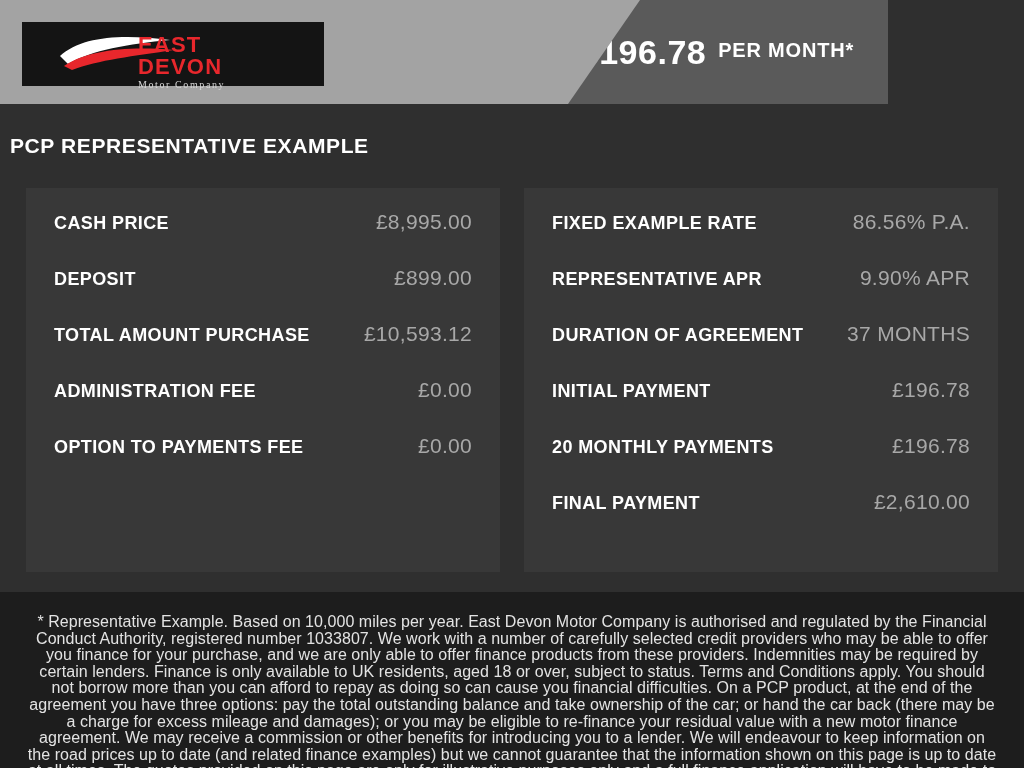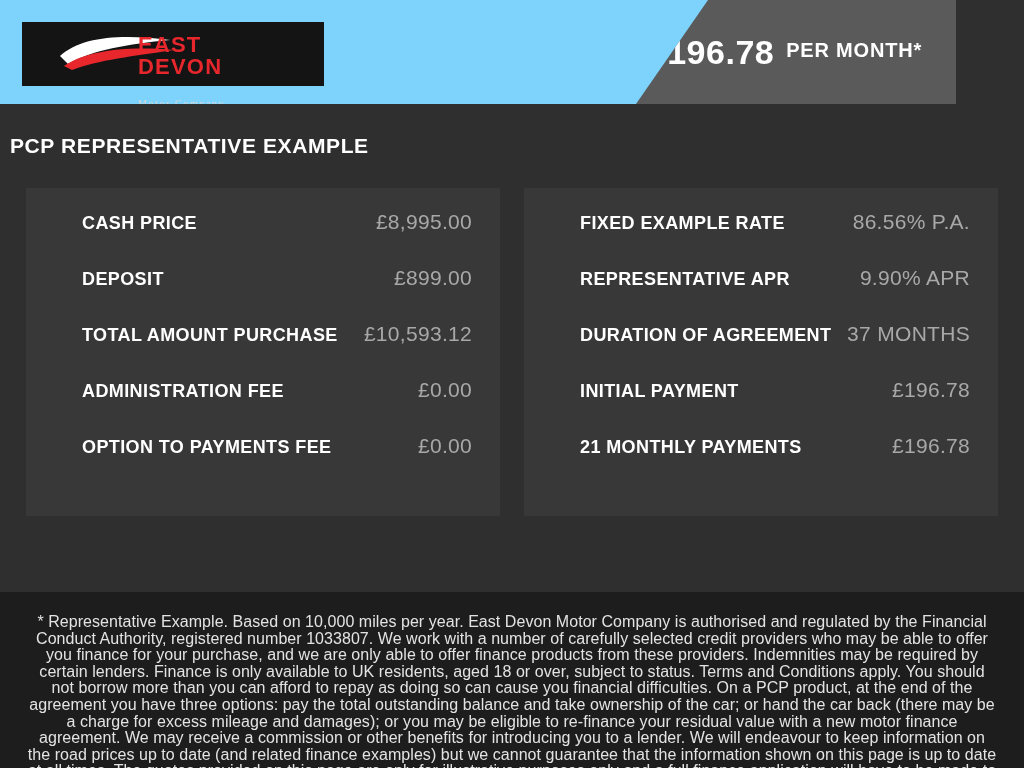--- a/index.html
+++ b/index.html
@@ -13,23 +13,23 @@
   .page {
     position: relative;
     width: 1024px;
     height: 768px;
     background: #2f2f2f;
   }
 
   
   .header {
     position: relative;
-    width: 956px;
+    width: 888px;
     height: 104px;
-    background: #7dd3fc;
+    background: #a3a3a3;
     overflow: hidden;
   }
   .logo-box {
     position: absolute;
     left: 22px;
     top: 22px;
     width: 302px;
     height: 64px;
     background: #141414;
     display: flex;
@@ -62,21 +62,21 @@
     color: #e8272c;
     font-size: 22px;
     font-weight: bold;
     letter-spacing: 1.2px;
     line-height: 22px;
   }
   .logo-sub {
     color: #d7d7d7;
     font-size: 10px;
     letter-spacing: 1.6px;
-    margin-top: 20px;
+    margin-top: 1px;
     font-family: "Liberation Serif", serif;
   }
 
   .price-panel {
     position: absolute;
     right: 0;
     top: 0;
     width: 320px;
     height: 104px;
     background: #5a5a5a;
@@ -132,21 +132,20 @@
     align-items: baseline;
     justify-content: space-between;
     height: 56px;
   }
   .row-label {
     color: #ffffff;
     font-size: 18px;
     font-weight: bold;
     letter-spacing: 0.4px;
     white-space: nowrap;
-    margin-left: 28px;
   }
   .row-value {
     color: #a8a8a8;
     font-size: 21px;
     font-weight: normal;
     letter-spacing: 0.3px;
     white-space: nowrap;
   }
 
   
@@ -232,22 +231,26 @@
       </div>
       <div class="row">
         <span class="row-label">DURATION OF AGREEMENT</span>
         <span class="row-value">37 MONTHS</span>
       </div>
       <div class="row">
         <span class="row-label">INITIAL PAYMENT</span>
         <span class="row-value">£196.78</span>
       </div>
       <div class="row">
-        <span class="row-label">21 MONTHLY PAYMENTS</span>
+        <span class="row-label">20 MONTHLY PAYMENTS</span>
         <span class="row-value">£196.78</span>
+      </div>
+      <div class="row">
+        <span class="row-label">FINAL PAYMENT</span>
+        <span class="row-value">£2,610.00</span>
       </div>
     </div>
 
   </div>
 
   <div class="disclaimer">
     <p>* Representative Example. Based on 10,000 miles per year. East Devon Motor Company is authorised and regulated by the Financial Conduct Authority, registered number 1033807. We work with a number of carefully selected credit providers who may be able to offer you finance for your purchase, and we are only able to offer finance products from these providers. Indemnities may be required by certain lenders. Finance is only available to UK residents, aged 18 or over, subject to status. Terms and Conditions apply. You should not borrow more than you can afford to repay as doing so can cause you financial difficulties. On a PCP product, at the end of the agreement you have three options: pay the total outstanding balance and take ownership of the car; or hand the car back (there may be a charge for excess mileage and damages); or you may be eligible to re-finance your residual value with a new motor finance agreement. We may receive a commission or other benefits for introducing you to a lender. We will endeavour to keep information on the road prices up to date (and related finance examples) but we cannot guarantee that the information shown on this page is up to date at all times. The quotes provided on this page are only for illustrative purposes only and a full finance application will have to be made to determine the exact details (all applications are subject to an underwriting decision and are subject to status). East Devon Motor Company acts as a credit broker and not a lender. Address: East Devon Motor Company, Exeter, EX5 2DZ</p>
   </div>
 
 </div>

